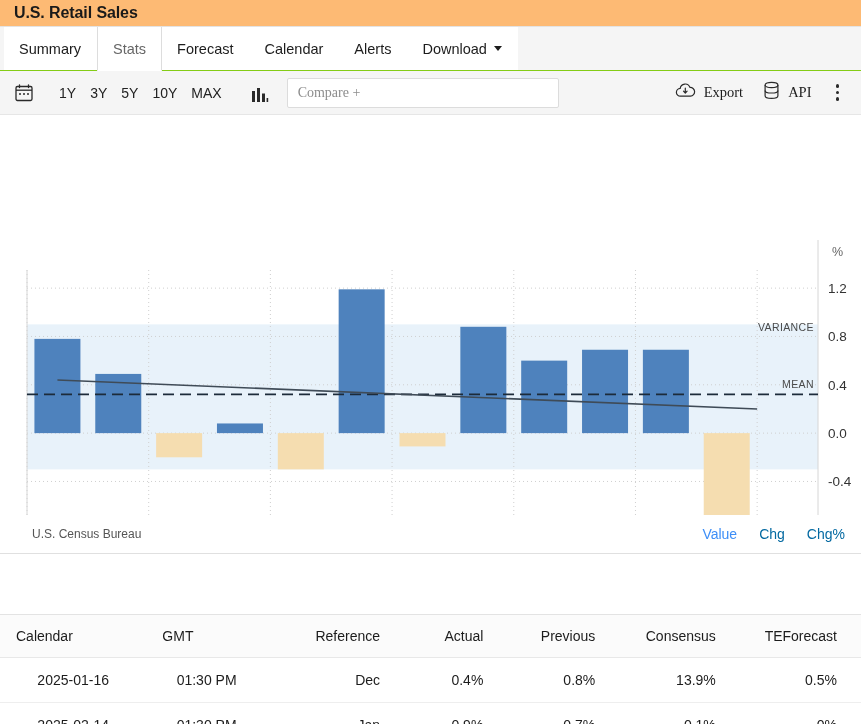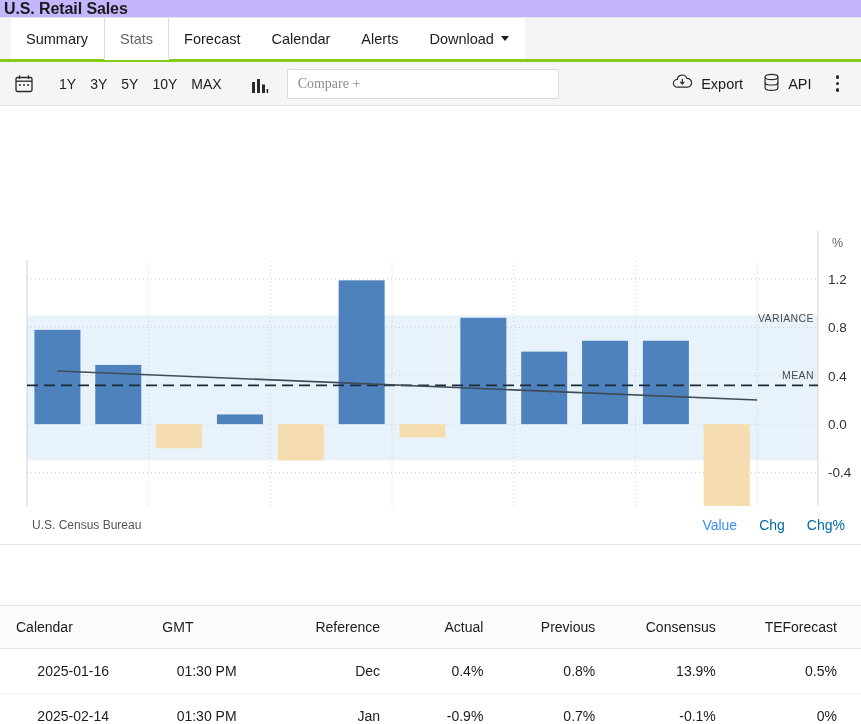--- a/index.html
+++ b/index.html
@@ -7,42 +7,42 @@
   body {
     width: 861px; height: 724px;
     background: #ffffff;
     font-family: "Liberation Sans", sans-serif;
     color: #222222;
     overflow: hidden;
   }
 
   
   #app-header {
-    height: 18px;
-    background: #c4b5fd;
+    height: 27px;
+    background: #fdba74;
     display: flex;
     align-items: center;
-    padding: 0 4px;
+    padding: 0 14px;
     border-bottom: 1px solid #e3e3e3;
   }
   #page-title {
     font-size: 16px;
     font-weight: bold;
     color: #1a1a1a;
     letter-spacing: -0.1px;
   }
 
   
   #tab-bar {
     height: 44px;
     background: #f5f5f5;
     display: flex;
     align-items: stretch;
-    border-bottom: 3px solid #84cc16;
-    padding-left: 11px;
+    border-bottom: 1px solid #84cc16;
+    padding-left: 4px;
   }
   .tab {
     display: flex;
     align-items: center;
     padding: 0 15px;
     font-size: 14.5px;
     color: #1c1c1c;
     background: transparent;
     border-right: 1px solid transparent;
     cursor: pointer;
@@ -116,20 +116,21 @@
     align-items: center;
     gap: 0px;
   }
   .tool-action {
     display: flex; align-items: center;
     gap: 8px;
     font-size: 14.5px;
     color: #1c1c1c;
     padding: 4px 10px;
     cursor: pointer;
+    font-family: Liberation Serif, serif;
   }
   #kebab-menu {
     padding: 4px 8px 4px 14px;
     cursor: pointer;
     display: flex; flex-direction: column; gap: 3px; align-items: center;
   }
   #kebab-menu i { display:block; width: 3.5px; height: 3.5px; border-radius: 50%; background: #2a2a2a; }
 
   
   #chart-area {

